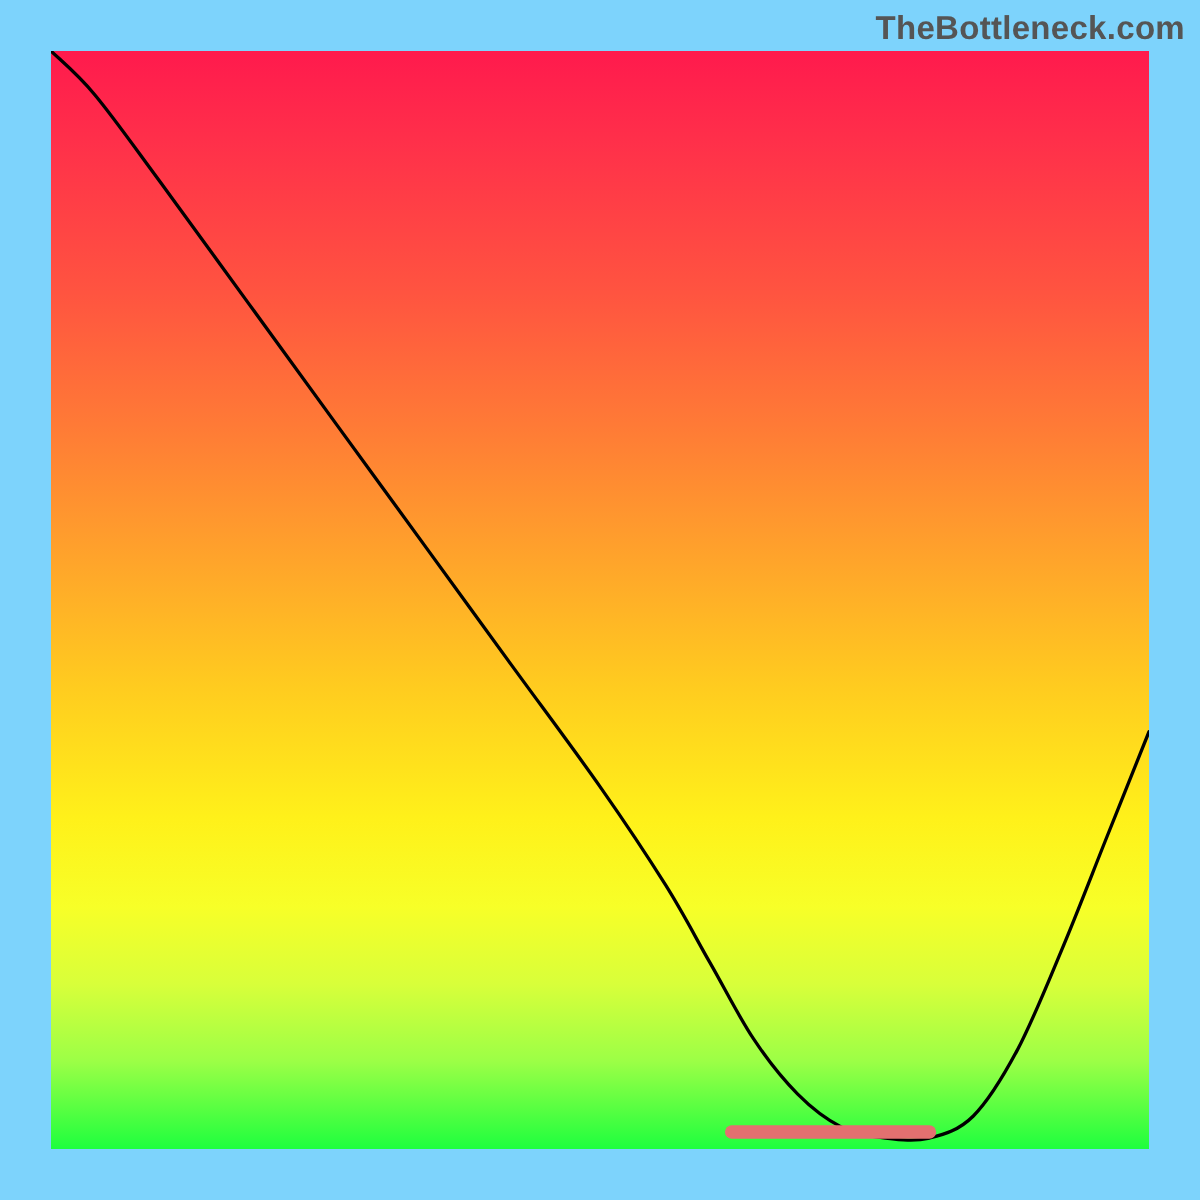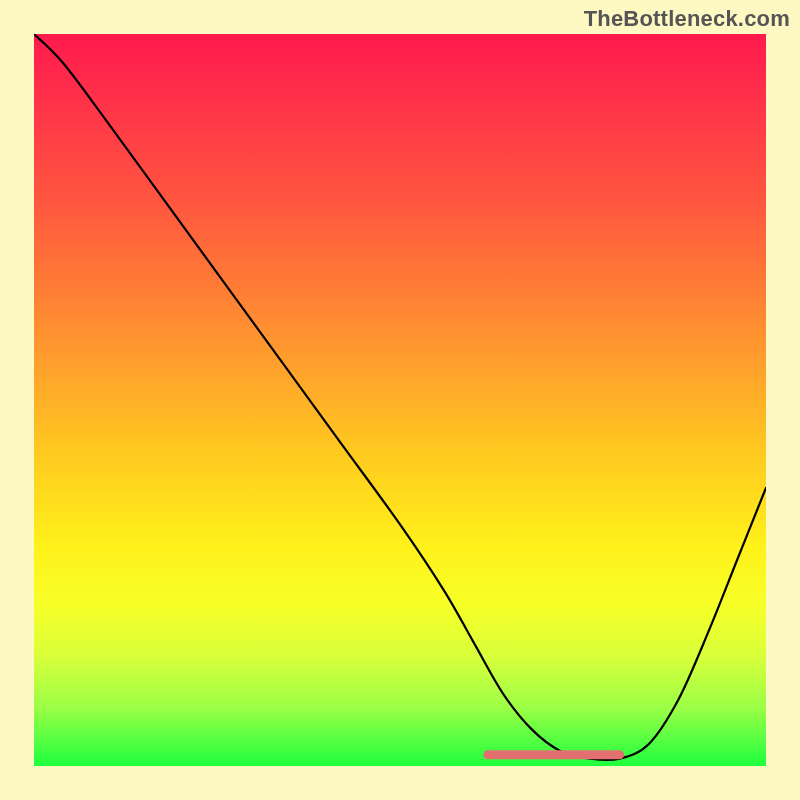--- a/index.html
+++ b/index.html
@@ -8,21 +8,21 @@
     width: 800px;
     height: 800px;
     background: #000;
     overflow: hidden;
     font-family: Arial, Helvetica, sans-serif;
   }
   .outer {
     position: relative;
     width: 800px;
     height: 800px;
-    background: #fef9c3;
+    background: #7dd3fc;
   }
   .watermark {
     position: absolute;
     top: 6px;
     right: 10px;
     color: #555;
     font-size: 22px;
     font-weight: 600;
     letter-spacing: 0.2px;
     z-index: 5;

